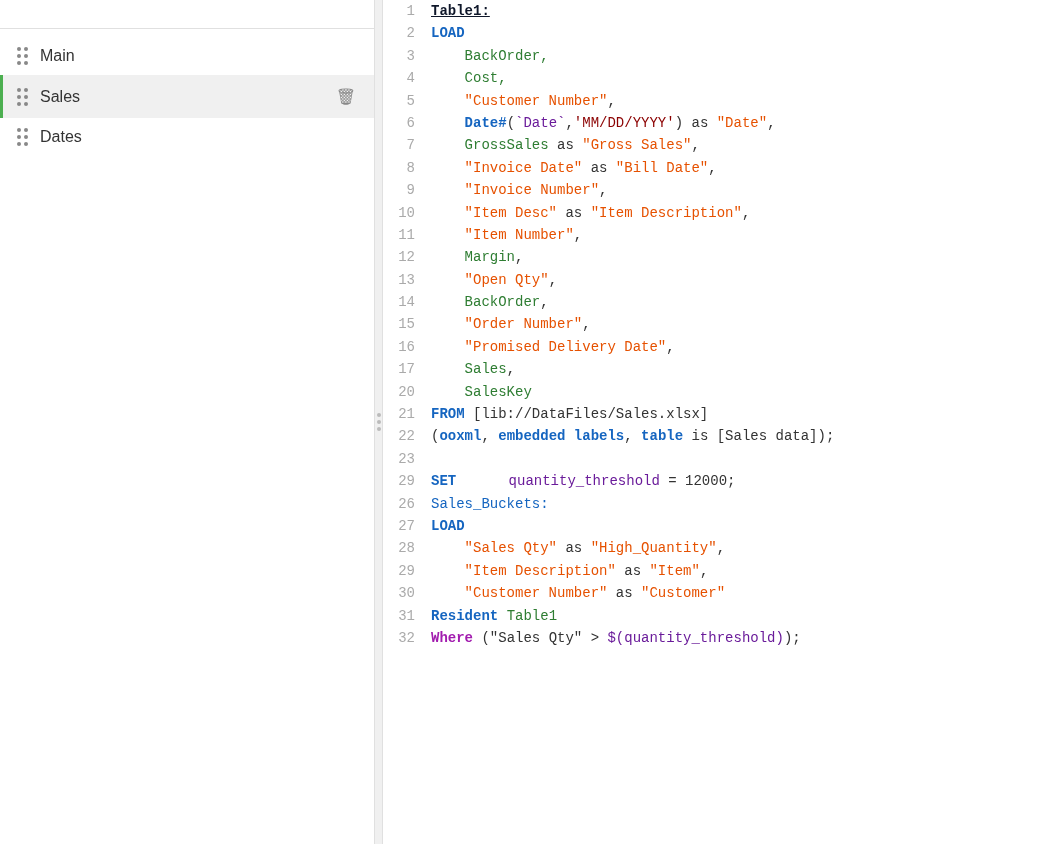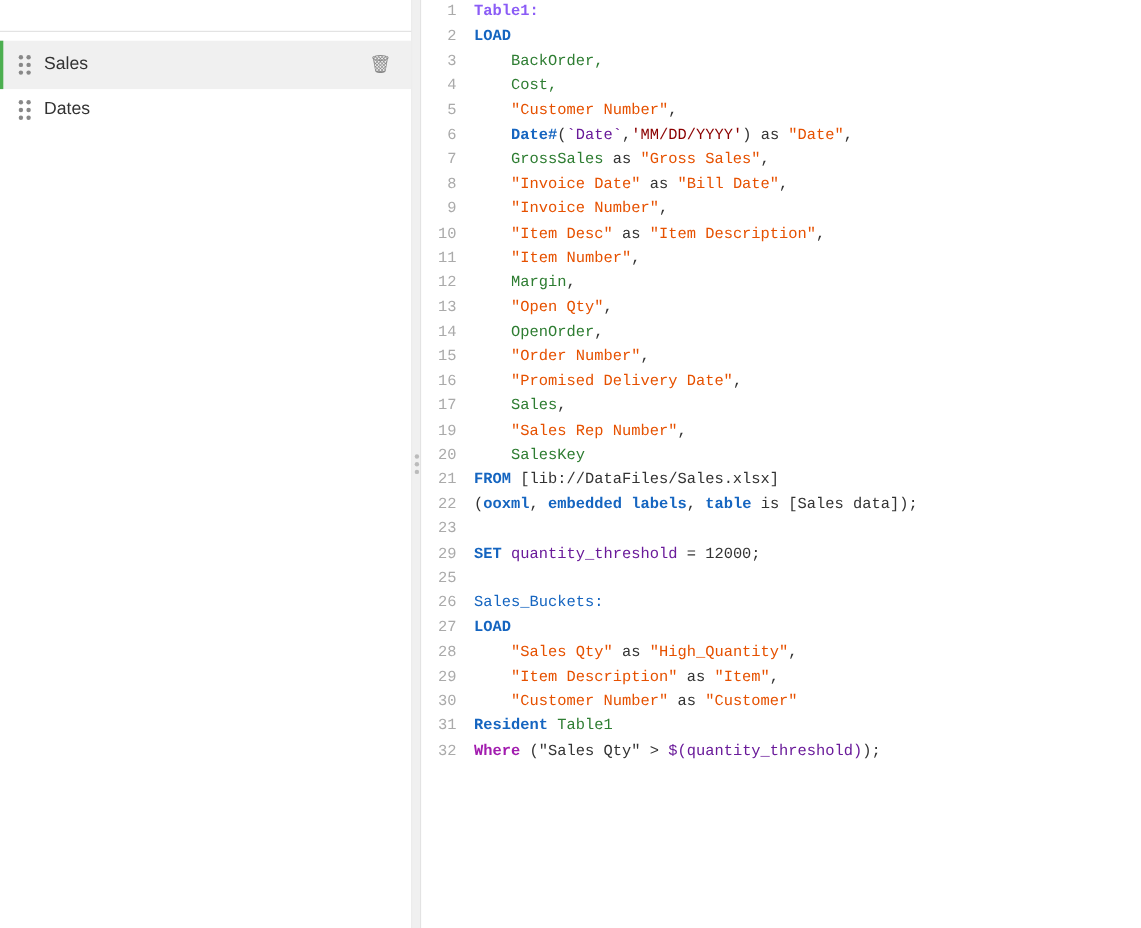--- a/index.html
+++ b/index.html
@@ -167,20 +167,31 @@
 </head>
 <body>
 
 <div class="sidebar">
   <div class="sidebar-header">
     <span class="sidebar-title"></span>
     <button class="add-btn"></button>
   </div>
   <div class="sidebar-items" id="sidebar-items-container">
 
+  <div class="sidebar-item">
+        <div class="dots-icon">
+          <span></span>
+          <span></span>
+          <span></span>
+          <span></span>
+          <span></span>
+          <span></span>
+        </div>
+        <span class="item-label">Main</span>
+      </div>
       <div class="sidebar-item active">
         <div class="dots-icon">
           <span></span>
           <span></span>
           <span></span>
           <span></span>
           <span></span>
           <span></span>
         </div>
         <span class="item-label">Sales</span>
@@ -206,21 +217,21 @@
     <span></span>
     <span></span>
   </div>
 </div>
 
 <div class="code-editor">
   <div class="code-lines" id="code-lines-container">
 
   <div class="code-line">
         <div class="line-num">1</div>
-        <div class="line-content"><span style="color: #8b5cf6; font-weight: 600;">Table1:</span></div>
+        <div class="line-content"><span style="color: #0f172a; font-weight: 600; text-decoration: underline;">Table1:</span></div>
       </div>
       <div class="code-line">
         <div class="line-num">2</div>
         <div class="line-content"><span style="color: rgb(21, 101, 192); font-weight: 600;">LOAD</span></div>
       </div>
       <div class="code-line">
         <div class="line-num">3</div>
         <div class="line-content"><span style="color: rgb(46, 125, 50);">    BackOrder,</span></div>
       </div>
       <div class="code-line">
@@ -258,61 +269,53 @@
       <div class="code-line">
         <div class="line-num">12</div>
         <div class="line-content"><span style="color: rgb(51, 51, 51);">    </span><span style="color: rgb(46, 125, 50);">Margin</span><span style="color: rgb(51, 51, 51);">,</span></div>
       </div>
       <div class="code-line">
         <div class="line-num">13</div>
         <div class="line-content"><span style="color: rgb(51, 51, 51);">    </span><span style="color: rgb(230, 81, 0);">"Open Qty"</span><span style="color: rgb(51, 51, 51);">,</span></div>
       </div>
       <div class="code-line">
         <div class="line-num">14</div>
-        <div class="line-content"><span style="color: rgb(51, 51, 51);">    </span><span style="color: rgb(46, 125, 50);">OpenOrder</span><span style="color: rgb(51, 51, 51);">,</span></div>
+        <div class="line-content"><span style="color: rgb(51, 51, 51);">    </span><span style="color: rgb(46, 125, 50);">BackOrder</span><span style="color: rgb(51, 51, 51);">,</span></div>
       </div>
       <div class="code-line">
         <div class="line-num">15</div>
         <div class="line-content"><span style="color: rgb(51, 51, 51);">    </span><span style="color: rgb(230, 81, 0);">"Order Number"</span><span style="color: rgb(51, 51, 51);">,</span></div>
       </div>
       <div class="code-line">
         <div class="line-num">16</div>
         <div class="line-content"><span style="color: rgb(51, 51, 51);">    </span><span style="color: rgb(230, 81, 0);">"Promised Delivery Date"</span><span style="color: rgb(51, 51, 51);">,</span></div>
       </div>
       <div class="code-line">
         <div class="line-num">17</div>
         <div class="line-content"><span style="color: rgb(51, 51, 51);">    </span><span style="color: rgb(46, 125, 50);">Sales</span><span style="color: rgb(51, 51, 51);">,</span></div>
       </div>
       <div class="code-line">
-        <div class="line-num">19</div>
-        <div class="line-content"><span style="color: rgb(51, 51, 51);">    </span><span style="color: rgb(230, 81, 0);">"Sales Rep Number"</span><span style="color: rgb(51, 51, 51);">,</span></div>
-      </div>
-      <div class="code-line">
         <div class="line-num">20</div>
         <div class="line-content"><span style="color: rgb(51, 51, 51);">    </span><span style="color: rgb(46, 125, 50);">SalesKey</span></div>
       </div>
       <div class="code-line">
         <div class="line-num">21</div>
         <div class="line-content"><span style="color: rgb(21, 101, 192); font-weight: 600;">FROM </span><span style="color: rgb(51, 51, 51);">[lib://DataFiles/Sales.xlsx]</span></div>
       </div>
       <div class="code-line">
         <div class="line-num">22</div>
         <div class="line-content"><span style="color: rgb(51, 51, 51);">(</span><span style="color: rgb(21, 101, 192); font-weight: 600;">ooxml</span><span style="color: rgb(51, 51, 51);">, </span><span style="color: rgb(21, 101, 192); font-weight: 600;">embedded labels</span><span style="color: rgb(51, 51, 51);">, </span><span style="color: rgb(21, 101, 192); font-weight: 600;">table</span><span style="color: rgb(51, 51, 51);"> is </span><span style="color: rgb(51, 51, 51);">[Sales data]</span><span style="color: rgb(51, 51, 51);">);</span></div>
       </div>
       <div class="code-line">
         <div class="line-num">23</div>
         <div class="line-content">&nbsp;</div>
       </div>
       <div class="code-line">
         <div class="line-num">29</div>
-        <div class="line-content"><span style="color: rgb(21, 101, 192); font-weight: 600;">SET </span><span style="color: rgb(106, 27, 154);">quantity_threshold</span><span style="color: rgb(51, 51, 51);"> = 12000;</span></div>
-      </div>
-      <div class="code-line">
-        <div class="line-num">25</div>
-        <div class="line-content">&nbsp;</div>
+        <div class="line-content"><span style="color: rgb(21, 101, 192); font-weight: 600;">SET </span><span style="color: rgb(106, 27, 154); margin-left: 44px;">quantity_threshold</span><span style="color: rgb(51, 51, 51);"> = 12000;</span></div>
       </div>
       <div class="code-line">
         <div class="line-num">26</div>
         <div class="line-content"><span style="color: rgb(21, 101, 192); font-weight: 400;">Sales_Buckets:</span></div>
       </div>
       <div class="code-line">
         <div class="line-num">27</div>
         <div class="line-content"><span style="color: rgb(21, 101, 192); font-weight: 600;">LOAD</span></div>
       </div>
       <div class="code-line">

